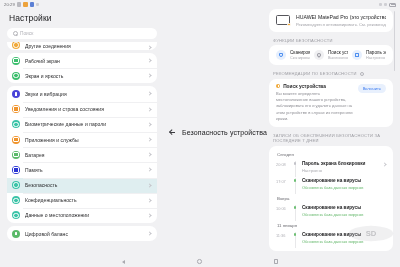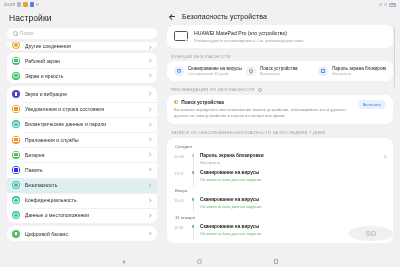--- a/index.html
+++ b/index.html
@@ -53,21 +53,21 @@
   .ic { width:8px; height:8px; border-radius:50%; flex:0 0 8px; position:relative;
         display:flex; align-items:center; justify-content:center; }
   .ic:after { content:""; width:3.4px; height:3.4px; border:0.8px solid #fff; border-radius:1px; display:block; }
   .ic.circ:after { border-radius:50%; }
   .ic.bar:after { width:1.4px; height:3.6px; border-radius:.6px; background:#fff; border:none; }
   .row-label { font-size:5px; color:#2a2a2c; flex:1 1 auto; letter-spacing:.05px; white-space:nowrap; overflow:hidden; }
   .chev { width:3px; height:3px; border-right:0.7px solid #c4c4c9; border-top:0.7px solid #c4c4c9;
           transform:rotate(45deg); flex:0 0 auto; }
 
   
-  .pane-right { flex:1 1 auto; min-width:0; display:flex; flex-direction:column;
+  .pane-right { flex:1 1 auto; min-width:0; display:flex; 
                 background:#f1f1f3; padding:0 4px 0 4px; position:relative; overflow:hidden; }
   .rp-header { display:flex; align-items:center; gap:6px; padding:4px 2px 5px 3px; flex:0 0 auto; }
   .back-arrow { width:6px; height:6px; position:relative; flex:0 0 auto; }
   .back-arrow:before { content:""; position:absolute; left:0.4px; top:2.6px; width:5px; height:0.7px; background:#3c3c40; }
   .back-arrow:after { content:""; position:absolute; left:0.4px; top:1.3px; width:2.6px; height:2.6px;
       border-left:0.7px solid #3c3c40; border-bottom:0.7px solid #3c3c40; transform:rotate(45deg); }
   .rp-title { font-size:7px; color:#18181a; letter-spacing:.1px; }
 
   .scroll-area { flex:1 1 auto; min-height:0; overflow:hidden; position:relative; padding-right:3px; }
 

